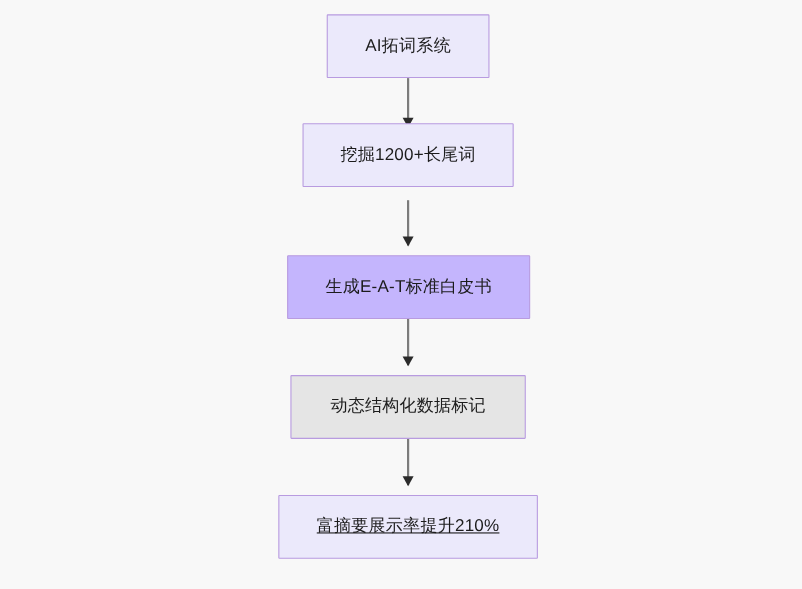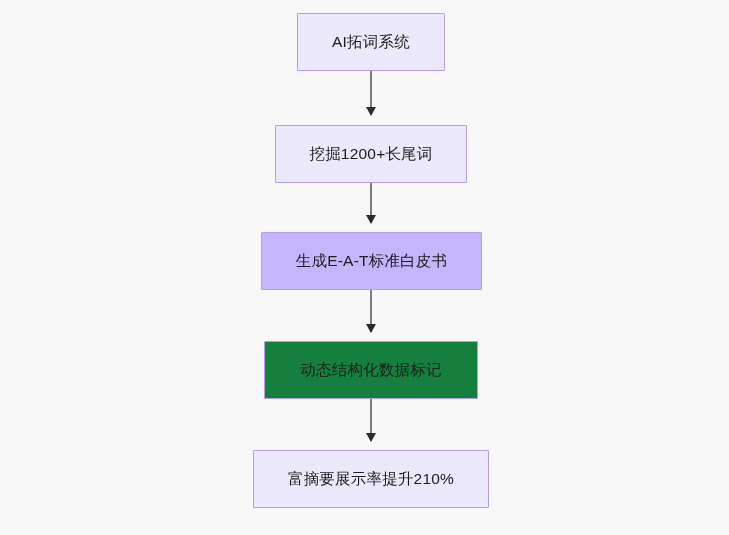--- a/index.html
+++ b/index.html
@@ -64,25 +64,25 @@
     <div class="edge-head" style="left: 365.5px; top: 107px; border-top-color: rgb(43, 43, 43);"></div>
     <div class="edge" style="left: 370px; top: 182px; height: 41px; background: rgb(124, 124, 124);"></div>
     <div class="edge-head" style="left: 365.5px; top: 215px; border-top-color: rgb(43, 43, 43);"></div>
     <div class="edge" style="left: 370px; top: 290px; height: 42px; background: rgb(124, 124, 124);"></div>
     <div class="edge-head" style="left: 365.5px; top: 324px; border-top-color: rgb(43, 43, 43);"></div>
     <div class="edge" style="left: 370px; top: 399px; height: 42px; background: rgb(124, 124, 124);"></div>
     <div class="edge-head" style="left: 365.5px; top: 433px; border-top-color: rgb(43, 43, 43);"></div>
     <div class="node" style="left: 297px; top: 13px; width: 148px; height: 58px; background: rgb(235, 233, 251); border-color: rgb(184, 155, 224); color: rgb(28, 28, 28);">
       <span class="node-label">AI拓词系统</span>
     </div>
-    <div class="node" style="left: 275px; top: 125px; width: 192px; height: 58px; background: rgb(235, 233, 251); border-color: rgb(184, 155, 224); color: rgb(28, 28, 28);">
+    <div class="node" style="left: 275px; top: 112px; width: 192px; height: 58px; background: rgb(235, 233, 251); border-color: rgb(184, 155, 224); color: rgb(28, 28, 28);">
       <span class="node-label">挖掘1200+长尾词</span>
     </div>
     <div class="node" style="left: 261px; top: 232px; width: 221px; height: 58px; background: #c4b5fd; border-color: rgb(184, 155, 224); color: rgb(28, 28, 28);">
       <span class="node-label">生成E-A-T标准白皮书</span>
     </div>
-    <div class="node" style="left: 264px; top: 341px; width: 214px; height: 58px; background: #15803d; border-color: rgb(184, 155, 224); color: rgb(28, 28, 28);">
+    <div class="node" style="left: 264px; top: 341px; width: 214px; height: 58px; background: #e5e5e5; border-color: rgb(184, 155, 224); color: rgb(28, 28, 28);">
       <span class="node-label">动态结构化数据标记</span>
     </div>
-    <div class="node" style="left: 253px; top: 450px; width: 236px; height: 58px; background: rgb(235, 233, 251); border-color: rgb(184, 155, 224); color: rgb(28, 28, 28);">
+    <div class="node" style="left: 253px; top: 450px; width: 236px; height: 58px; background: rgb(235, 233, 251); border-color: rgb(184, 155, 224); color: rgb(28, 28, 28); text-decoration: underline;">
       <span class="node-label">富摘要展示率提升210%</span>
     </div>
   </div>
 
 </body></html>

